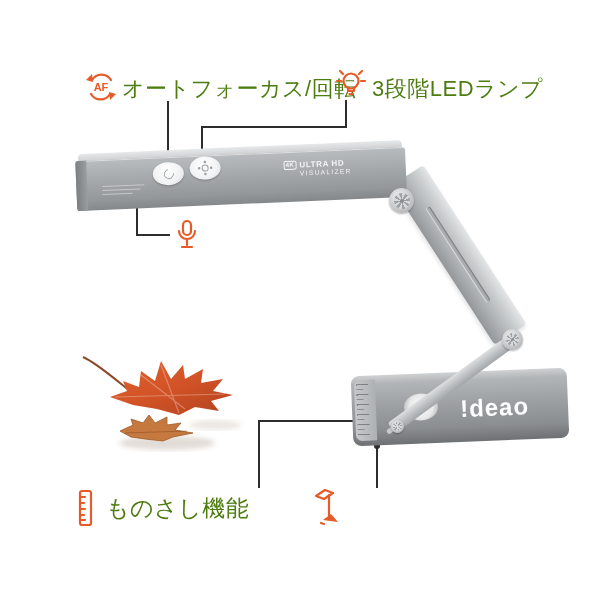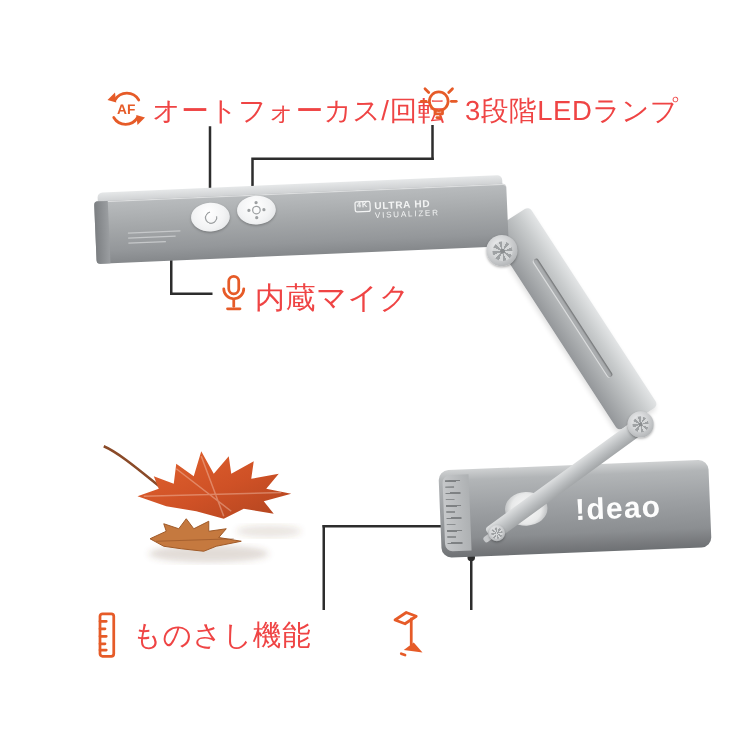--- a/index.html
+++ b/index.html
@@ -1,21 +1,21 @@
 <!DOCTYPE html>
 <html><head>
 <meta charset="utf-8">
 <style>
   * { margin:0; padding:0; box-sizing:border-box; }
   html,body { background:#fff; }
   body { font-family:"Liberation Sans","DejaVu Sans",sans-serif; }
   .canvas { position:relative; width:600px; height:600px; background:#fff; overflow:hidden; }
 
   
-  .feature-label { position:absolute; font-size:22px; font-weight:500; color:#ef4444; letter-spacing:0.5px; white-space:nowrap; }
+  .feature-label { position:absolute; font-size:22px; font-weight:500; color:#4d7c0f; letter-spacing:0.5px; white-space:nowrap; }
   .ficon { position:absolute; }
 
   
   .cline { position:absolute; background:#2d2d2d; }
   .cdot  { position:absolute; width:6px; height:6px; border-radius:50%; background:#2d2d2d; }
 
   
   .top-bar { position:absolute; left:76px; top:147px; width:330px; height:57px;
              transform:rotate(-2.5deg); z-index:6; }
   .bar-topface { position:absolute; left:3px; right:3px; top:0; height:9px;
@@ -121,21 +121,20 @@
 
   <div class="cdot" style="left:134px;top:202px;"></div>
   <div class="cline" style="left:136px;top:204px;width:2px;height:32px;"></div>
   <div class="cline" style="left:136px;top:234px;width:34px;height:2px;"></div>
   <svg class="ficon" style="left:175px;top:219px;" width="24" height="32" viewBox="0 0 24 32">
     <rect class="oi" x="8" y="2" width="8" height="14" rx="4"></rect>
     <path class="oi" d="M 4 12 a 8 8 0 0 0 16 0"></path>
     <path class="oi" d="M 12 21 L 12 26"></path>
     <path class="oi" d="M 7 28 L 17 28"></path>
   </svg>
-  <div class="feature-label" style="left:204px;top:222px;font-size:24px;">内蔵マイク</div>
 
   <div class="top-bar">
     <div class="bar-topface"></div>
     <div class="bar-front"></div>
     <div class="bar-endcap"></div>
     <div class="fineprint">
       <div class="fp1"></div>
         <div class="fp2"></div>
         <div class="fp3"></div>
     </div>

